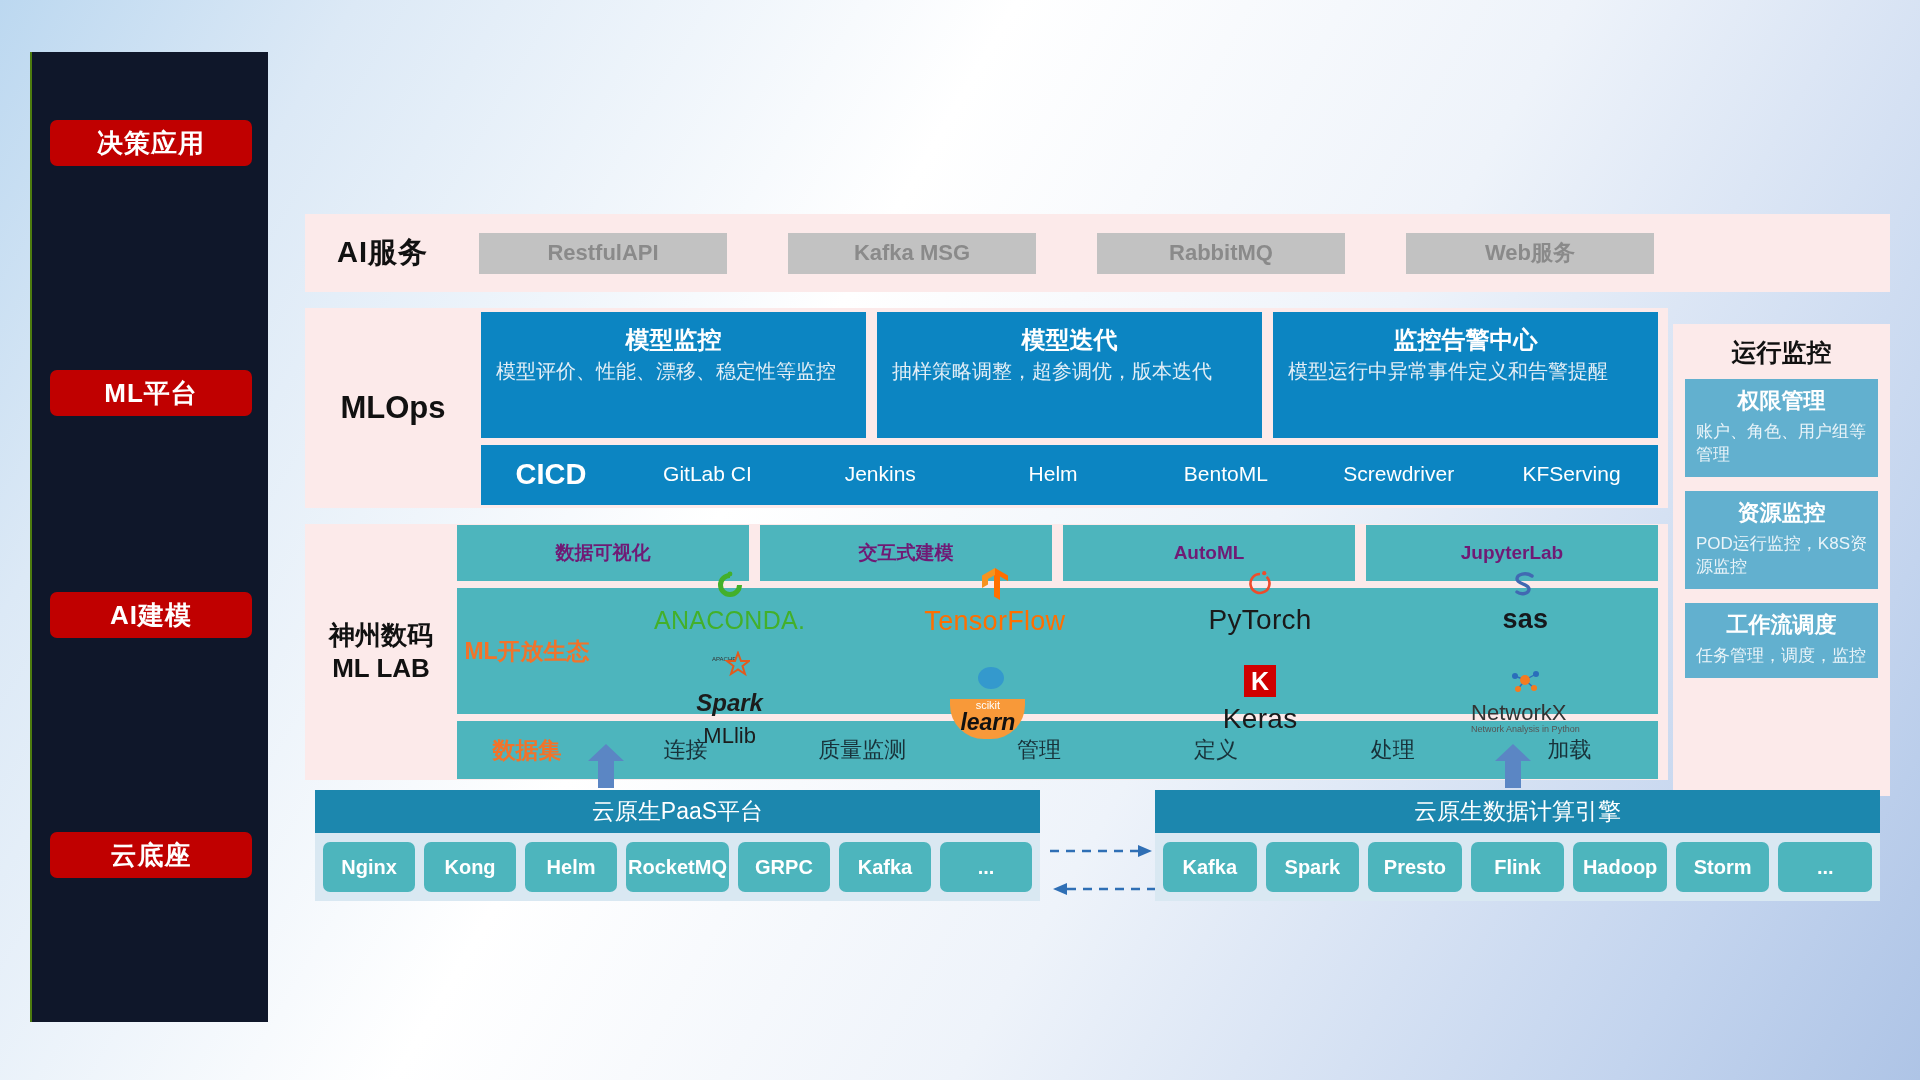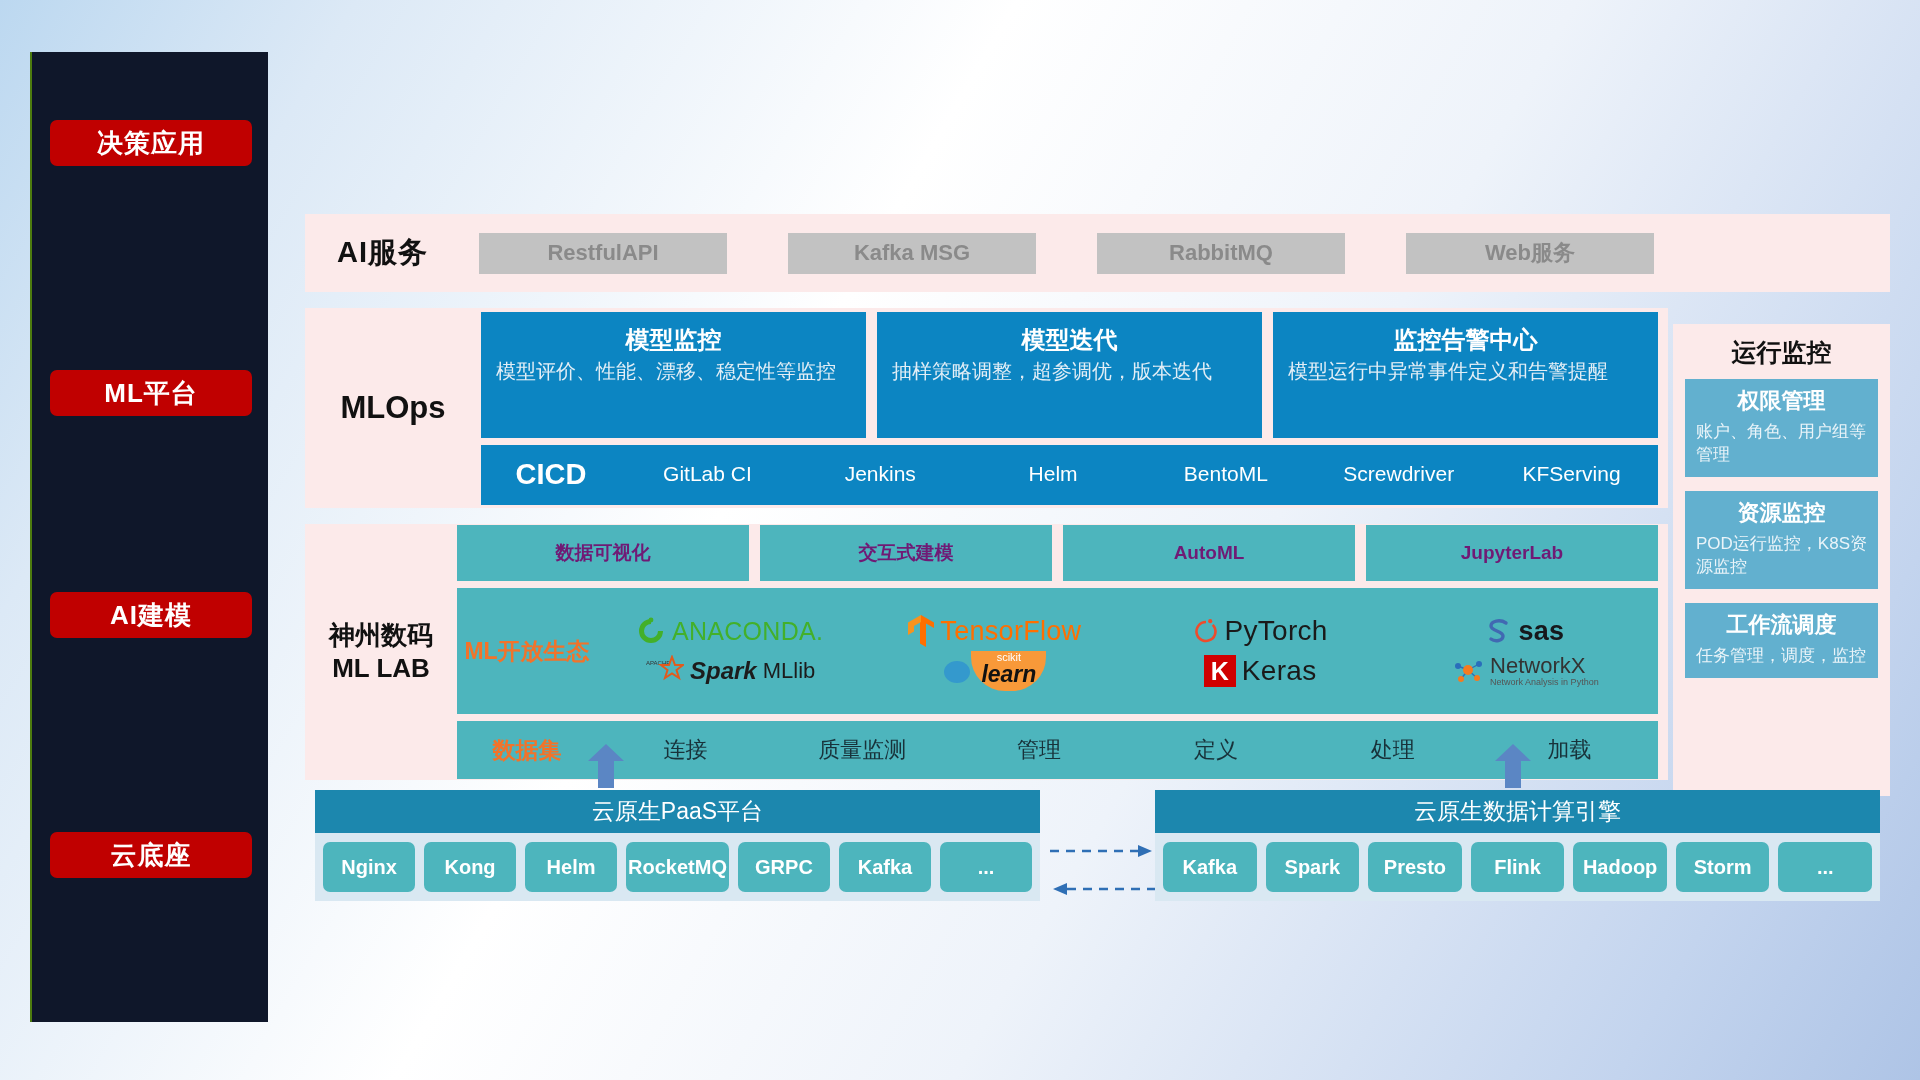--- a/index.html
+++ b/index.html
@@ -107,21 +107,21 @@
     flex: 1; height: 50px; background: #4db5bd; border-radius: 7px;
     color: #ffffff; font-size: 20px; font-weight: bold;
     display: flex; align-items: center; justify-content: center;
     text-align: center; line-height: 1.05; padding: 0 2px;
   }
   .arrowUp { position: absolute; width: 36px; }
   .arrowUp svg { display: block; }
   .connector { position: absolute; left: 745px; top: 95px; width: 100px; }
 
   
-  .logo { display: flex; align-items: center; gap: 6px; }
+  .logo { display: flex; align-items: center; gap: 6px; flex-direction: column; }
   .logo-text { font-size: 25px; letter-spacing: .3px; }
 </style>
 </head>
 <body>
 
 <div id="rail">
   <div class="rail-chip" style="top:68px">
       <span>决策应用</span>
     </div>
   <div class="rail-chip" style="top:318px">

